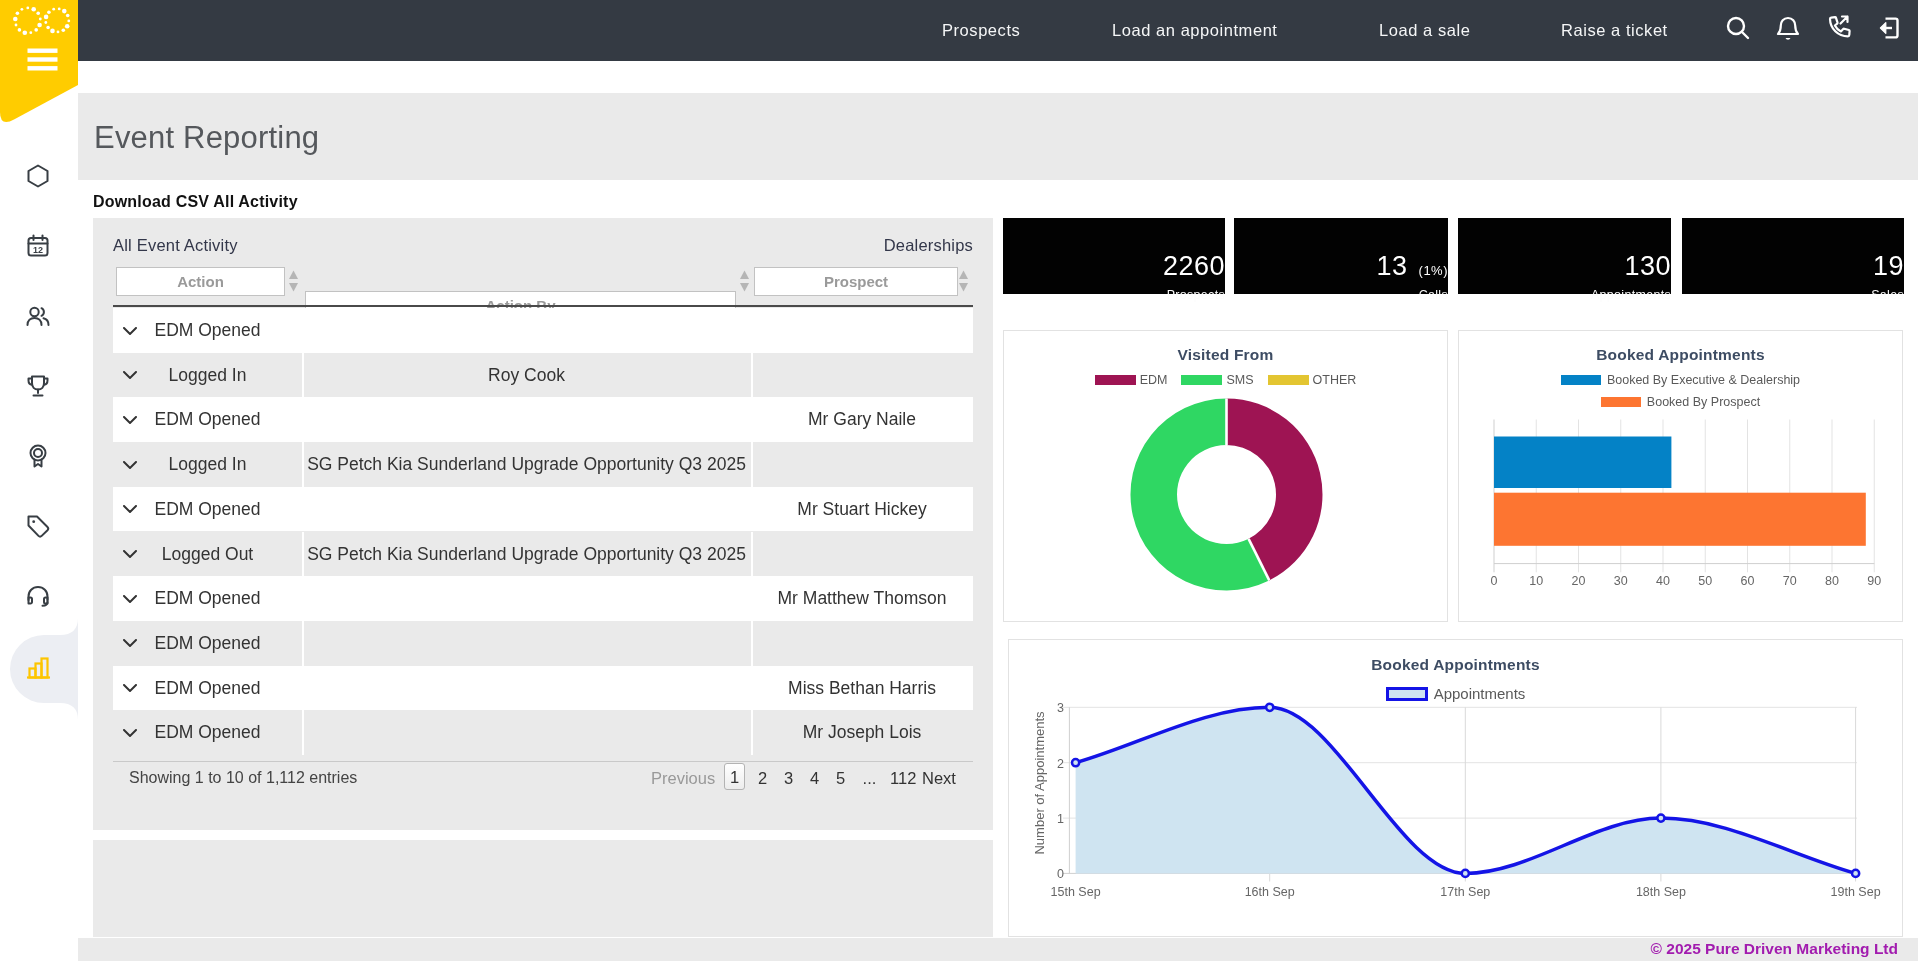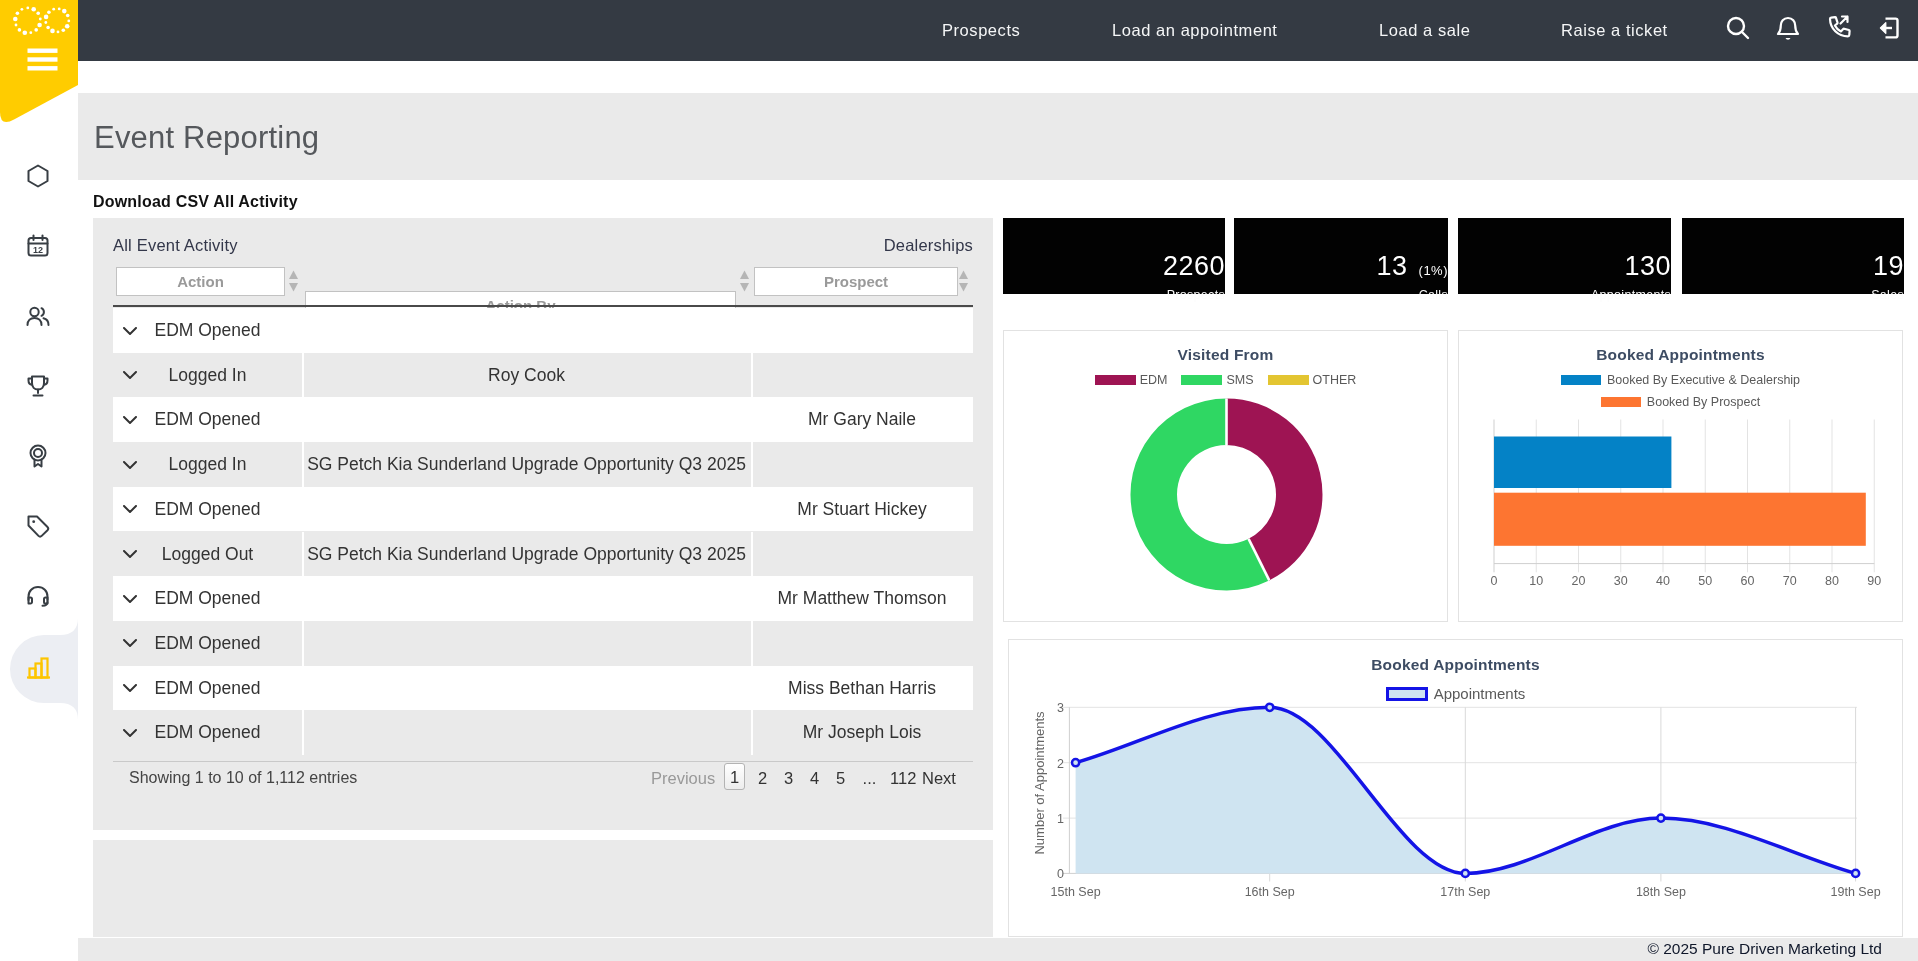--- a/index.html
+++ b/index.html
@@ -37,21 +37,21 @@
 .card .num { font-size:27px; margin-top:33px; letter-spacing:0.5px; }
 .card .pct { font-size:13px; margin-left:3px; }
 .card .lbl { font-size:12.5px; margin-top:6px; color:#fcfcfc; letter-spacing:0.3px;}
 
 .chartpanel { position:absolute; background:#fff; border:1px solid #e2e2e2; }
 .ctitle { position:absolute; width:100%; text-align:center; color:#3d4c63; font-size:15.5px; font-weight:bold; letter-spacing:0.2px; }
 .legend { position:absolute; width:100%; text-align:center; font-size:12.5px; color:#595959; }
 .sw { display:inline-block; vertical-align:middle; margin-right:6px; margin-top:-2px; }
 
 #footer { left:78px; top:938px; width:1840px; height:23px; background:#eaeaea; }
-#footer div { position:absolute; right:36px; top:2px; font-size:15.5px; color:#0f172a; }
+#footer div { position:absolute; right:20px; top:2px; font-size:15.5px; color:#a21caf;font-weight:bold; }
 </style>
 </head>
 <body>
 <div id="navbar" class="abs"></div>
 <div class="navlink" style="left:942px;">Prospects</div>
 <div class="navlink" style="left:1112px;">Load an appointment</div>
 <div class="navlink" style="left:1379px;">Load a sale</div>
 <div class="navlink" style="left:1561px;">Raise a ticket</div>
 
 <svg class="abs" style="left:1725px;top:15px;" width="25" height="26" viewBox="0 0 25 26">

